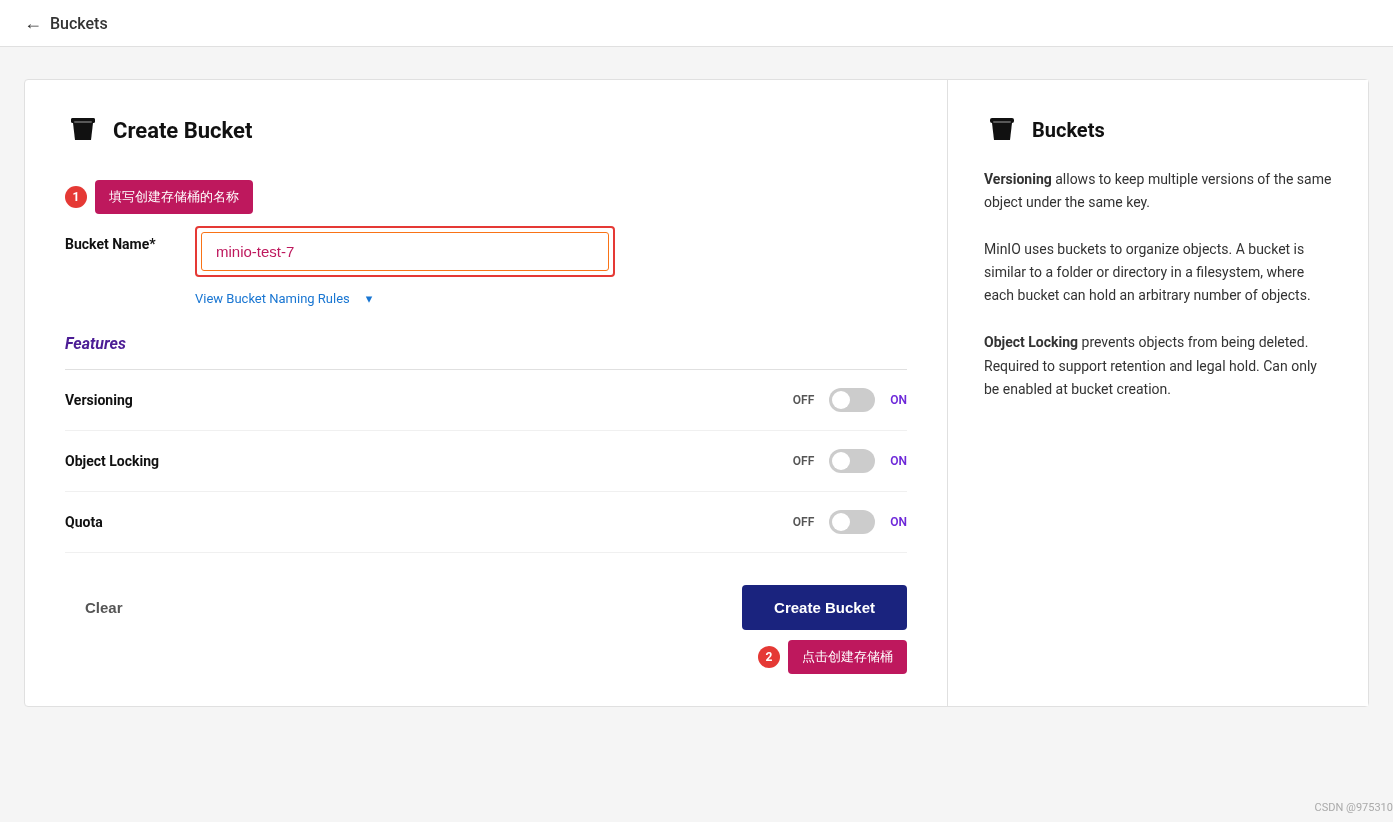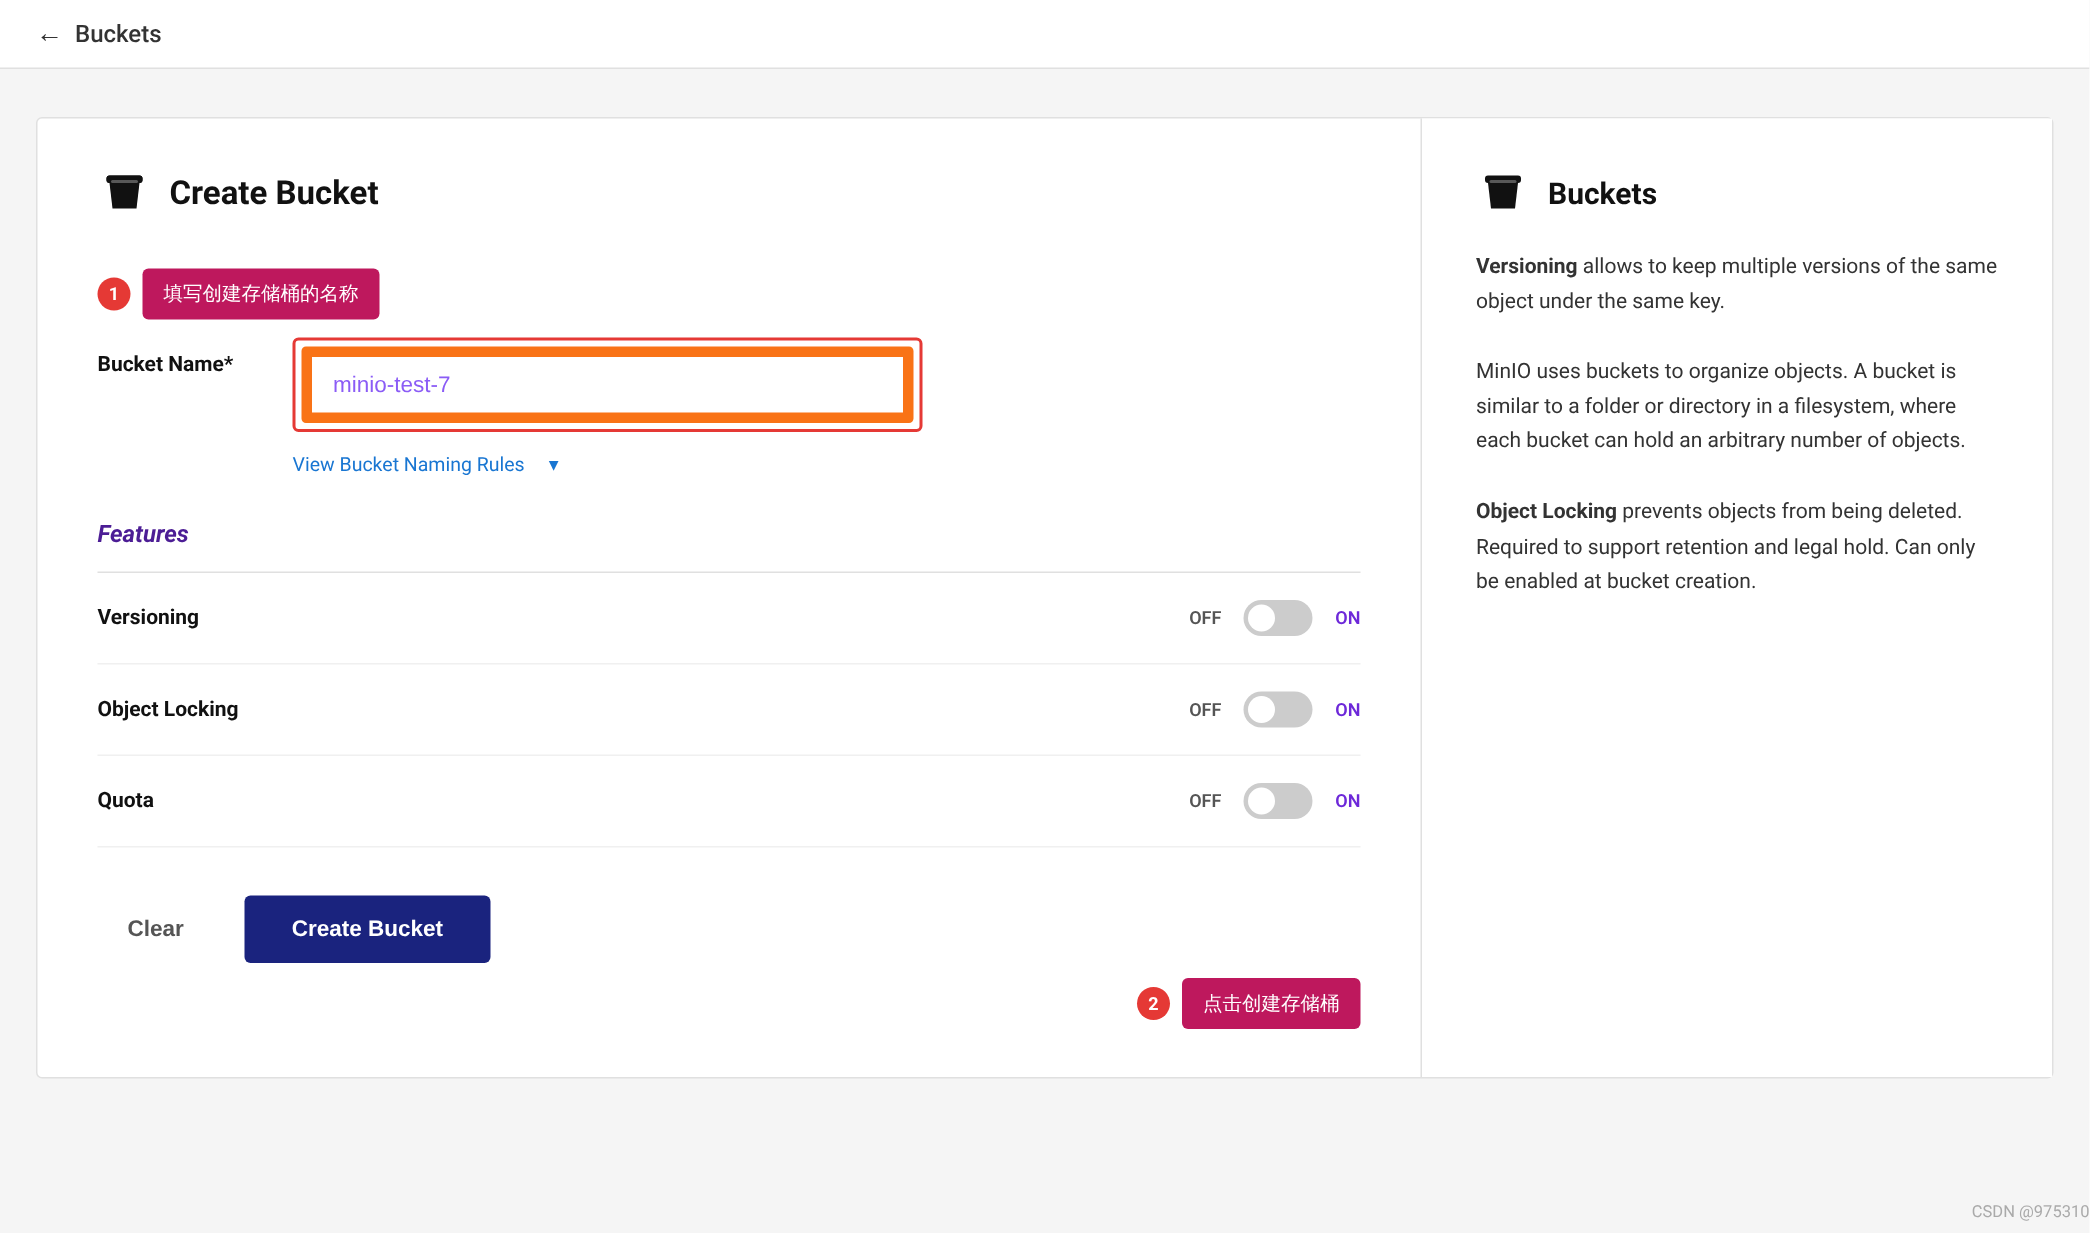--- a/index.html
+++ b/index.html
@@ -136,24 +136,24 @@
       border-radius: 4px;
       padding: 4px;
       flex: 1;
       max-width: 420px;
     }
 
     .bucket-name-input {
       width: 100%;
       padding: 10px 14px;
       font-size: 15px;
-      border: 7px solid #f97316;
+      border: 1px solid #f97316;
       border-radius: 3px;
       outline: none;
-      color: #8b5cf6;
+      color: #be185d;
     }
 
     .naming-rules-link {
       color: #1976d2;
       font-size: 13px;
       cursor: pointer;
       display: inline-flex;
       align-items: center;
       gap: 16px;
       margin-top: 6px;
@@ -249,21 +249,21 @@
     }
 
     .toggle-switch input:checked + .toggle-slider:before {
       transform: translateX(22px);
     }
 
     
     .action-row {
       display: flex;
       align-items: center;
-      justify-content: flex-start;
+      justify-content: space-between;
       gap: 20px;
       margin-top: 32px;
     }
 
     .clear-btn {
       font-size: 15px;
       font-weight: 600;
       color: #555;
       background: none;
       border: none;

